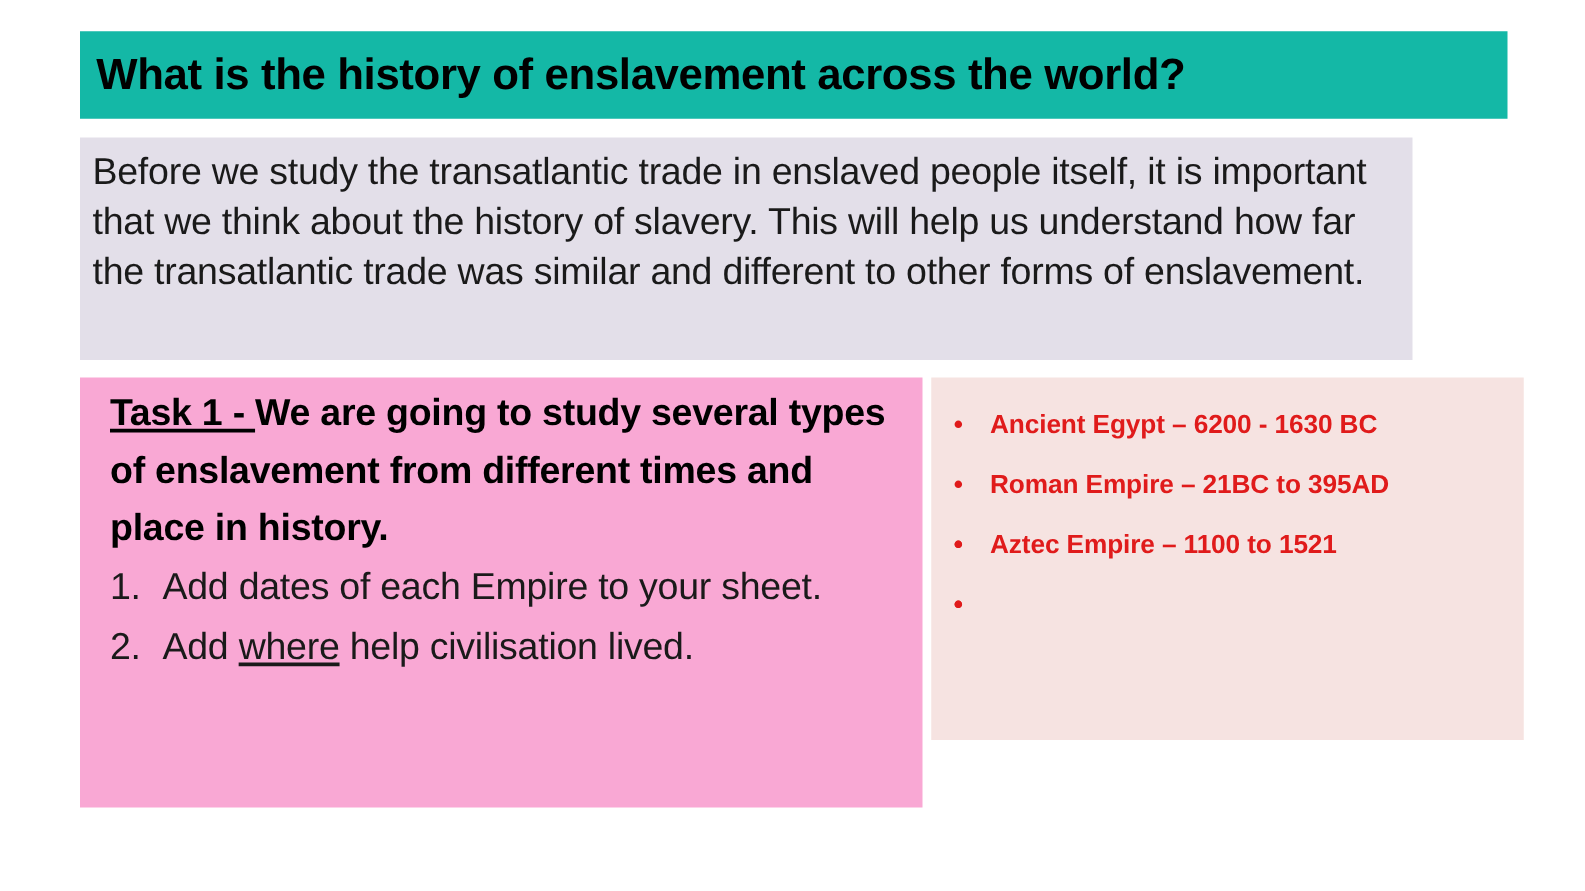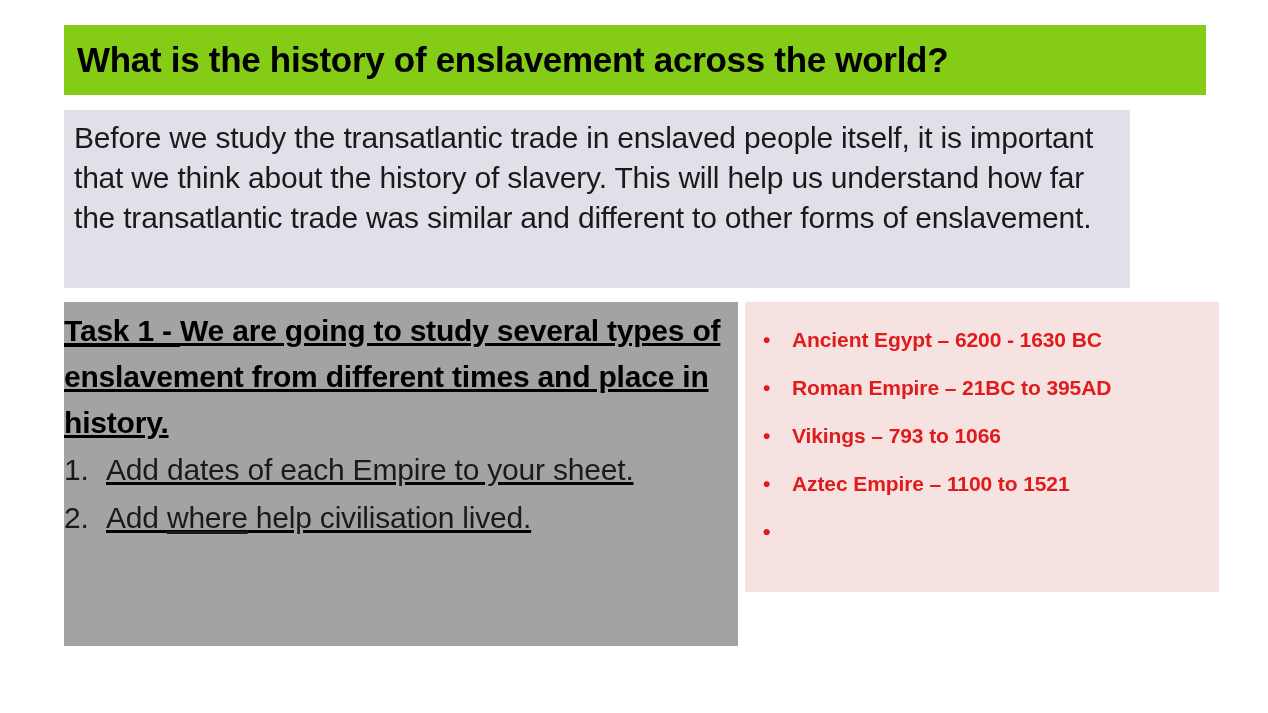--- a/index.html
+++ b/index.html
@@ -22,21 +22,21 @@
     background: #ffffff;
   }
 
   
   .title-banner {
     position: absolute;
     left: 64px;
     top: 25px;
     width: 1142px;
     height: 70px;
-    background: #84cc16;
+    background: #14b8a6;
     display: flex;
     align-items: center;
   }
   .title-text {
     padding-left: 13px;
     font-size: 35px;
     font-weight: bold;
     color: #000000;
     letter-spacing: -0.3px;
     line-height: 1.05;
@@ -62,25 +62,24 @@
     font-weight: 400;
   }
 
   
   .task-box {
     position: absolute;
     left: 64px;
     top: 302px;
     width: 674px;
     height: 344px;
-    background: #a3a3a3;
+    background: #f9a8d4;
     box-sizing: border-box;
-    padding: 6px 6px 4px 0;
+    padding: 6px 6px 4px 24px;
     overflow: hidden;
-    text-decoration: underline;
   }
   .task-head {
     font-size: 30px;
     line-height: 46px;
     font-weight: bold;
     color: #000000;
     letter-spacing: -0.2px;
   }
   .task-head .u {
     text-decoration: underline;
@@ -179,21 +178,20 @@
       <li>
         <span class="bullet">•</span>
         <span>Ancient Egypt – 6200 - 1630 BC</span>
       </li>
       <li>
         <span class="bullet">•</span>
         <span>Roman Empire – 21BC to 395AD</span>
       </li>
       <li>
         <span class="bullet">•</span>
-        <span>Vikings – 793 to 1066</span>
       </li>
       <li>
         <span class="bullet">•</span>
         <span>Aztec Empire – 1100 to 1521</span>
       </li>
       <li>
         <span class="bullet">•</span>
       </li>
       <li>
         <span class="bullet">•</span>

